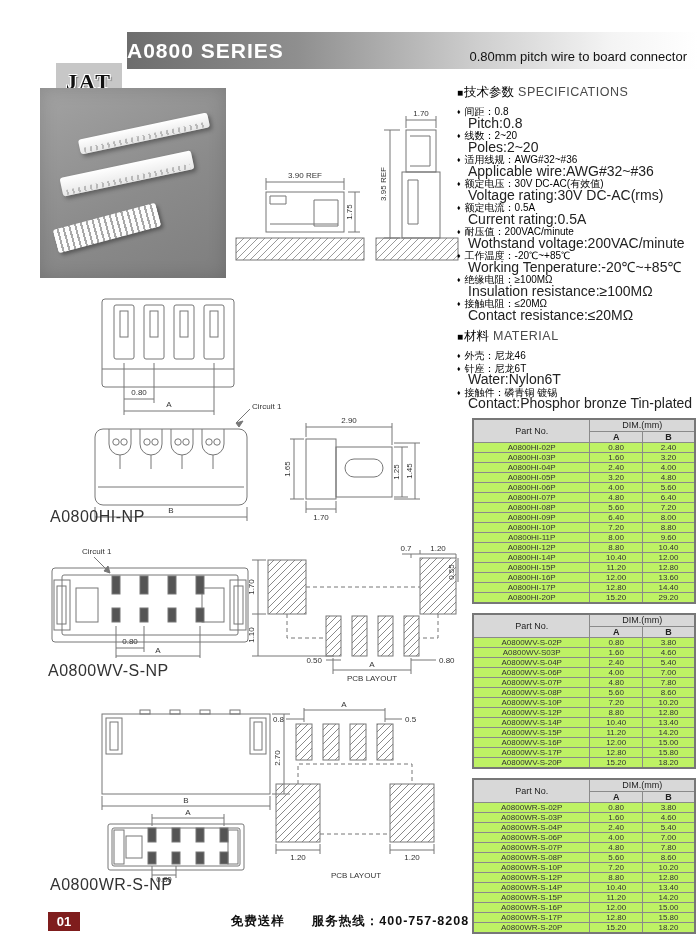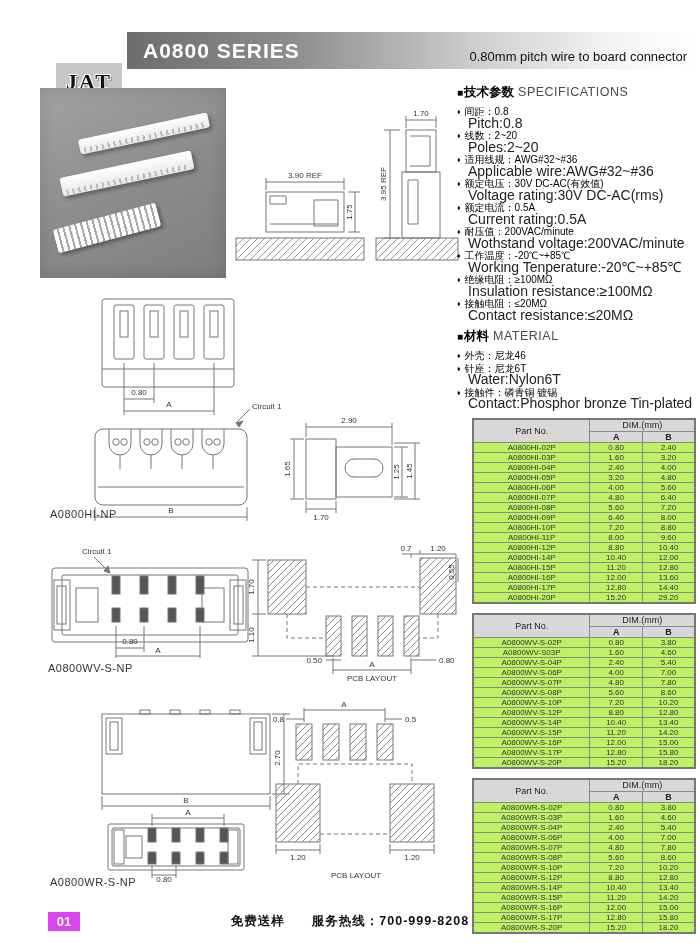--- a/index.html
+++ b/index.html
@@ -15,62 +15,62 @@
   .logo-text{
     font-family:"Liberation Serif",serif;font-weight:bold;font-size:22px;color:#111;
     letter-spacing:2px;
     text-shadow:-1px -1px 0 #fff,1px -1px 0 #fff,-1px 1px 0 #fff,1px 1px 0 #fff,2px 2px 1px #777;
   }
   .series-bar{
     position:absolute;left:127px;top:32px;width:570px;height:37px;
     background:linear-gradient(90deg,#6d6d6d 0%,#8f8f8f 30%,#cfcfcf 62%,#f4f4f4 85%,#fff 100%);
     display:flex;align-items:center;justify-content:space-between;
   }
-  .series-title{font-size:21px;font-weight:bold;color:#fff;letter-spacing:1px;padding-left:16px;}
+  .series-title{font-size:21px;font-weight:bold;color:#fff;letter-spacing:1px;}
   .series-sub{font-size:13px;color:#111;padding-right:10px;font-weight:500;margin-top:12px;}
   
   .photo{
     position:absolute;left:40px;top:88px;width:186px;height:190px;
     background:linear-gradient(150deg,#a3a3a3 0%,#8b8b8b 55%,#7e7e7e 100%);
     box-shadow:inset 0 0 18px rgba(0,0,0,.15);
   }
   .conn{position:absolute;background:linear-gradient(#ffffff,#e7e7e7);border-radius:3px;
         box-shadow:2px 3px 4px rgba(0,0,0,.35);}
   .conn .teeth{position:absolute;left:4px;right:4px;bottom:1px;height:5px;
         background:repeating-linear-gradient(90deg,#b9b9b9 0 2px,transparent 2px 6px);}
   .conn1{width:132px;height:15px;left:38px;top:38px;transform:rotate(-12deg);}
   .conn2{width:134px;height:19px;left:20px;top:76px;transform:rotate(-12deg);}
   .conn3{width:106px;height:24px;left:14px;top:128px;transform:rotate(-15deg);
          background:repeating-linear-gradient(90deg,#fdfdfd 0 4px,#a8a8a8 4px 6px);}
   
   svg{position:absolute;}
   svg text{font-family:"Liberation Sans",sans-serif;font-size:8px;fill:#333;}
-  .draw-label{position:absolute;font-size:11px;color:#333;letter-spacing:.5px;}
+  .draw-label{position:absolute;font-size:16px;color:#333;letter-spacing:.5px;}
   
   .right-specs{position:absolute;left:457px;top:84px;width:242px;}
   .sec-title{font-size:12.5px;margin:0 0 5px 0;}
   .sec-title .sq{font-size:10px;margin-right:1px;color:#000;}
-  .sec-title .cn{font-weight:bold;color:#000;}
+  .sec-title .cn{font-weight:normal;color:#000;}
   .sec-title .en{color:#4a4a4a;letter-spacing:.5px;margin-left:4px;}
   .spec-item{margin-bottom:1px;}
   .spec-item .cn{font-size:10px;line-height:11.5px;color:#000;}
   .spec-item .en{font-size:14px;line-height:11.5px;color:#222;padding-left:11px;}
   .diamond{font-size:7px;margin-right:4px;vertical-align:1px;color:#000;}
   .material-block{margin-top:7px;}
   
   .right-tables{position:absolute;left:472px;top:418px;display:flex;flex-direction:column;gap:9px;}
   .dim-table{border-collapse:collapse;width:224px;background:#bef264;border:2px solid #777;}
   .dim-table th,.dim-table td{
     border:1px solid #8a8a8a;font-size:8px;text-align:center;padding:0;
     height:8.5px;line-height:9px;color:#333;font-weight:normal;
   }
   .dim-table thead th{background:#d8d8d8;color:#222;font-size:9px;height:11px;line-height:11px;}
   .dim-table thead tr.sub th{font-weight:bold;height:10px;line-height:10px;}
   
-  .page-no{position:absolute;left:48px;top:912px;width:32px;height:19px;background:#d946ef;
+  .page-no{position:absolute;left:48px;top:912px;width:32px;height:19px;background:#7f1d1d;
            color:#fff;font-size:13px;font-weight:bold;text-align:center;line-height:19px;}
   .hotline{position:absolute;left:0;right:0;top:913px;text-align:center;font-size:12.5px;
            color:#111;font-weight:600;letter-spacing:1px;}
 </style>
 </head>
 <body>
 
 <div class="logo-box">
   <span class="logo-text">JAT</span>
 </div>
@@ -743,13 +743,13 @@
         <tr>
           <td>A0800WR-S-20P</td>
           <td>15.20</td>
           <td>18.20</td>
         </tr>
       </tbody>
   </table>
 </div>
 
 <div class="page-no">01</div>
-<div class="hotline">免费送样　　服务热线：700-999-8208</div>
+<div class="hotline">免费送样　　服务热线：400-757-8208</div>
 
 </body></html>

